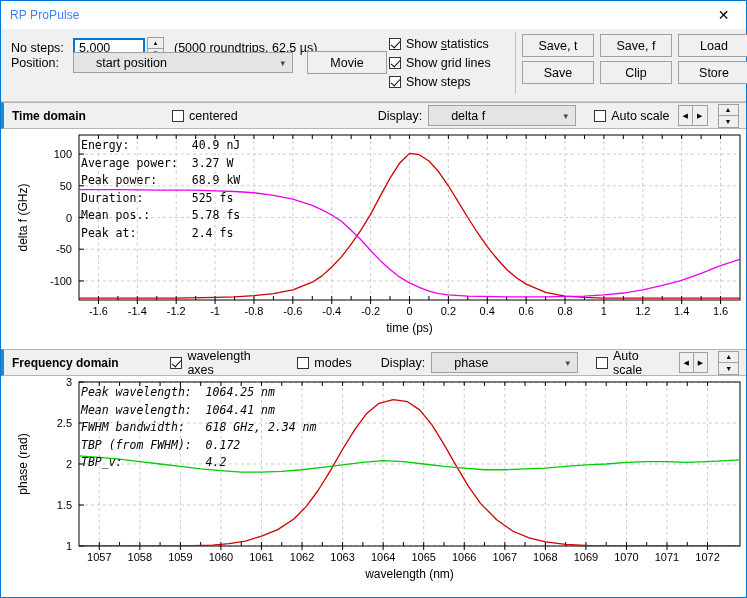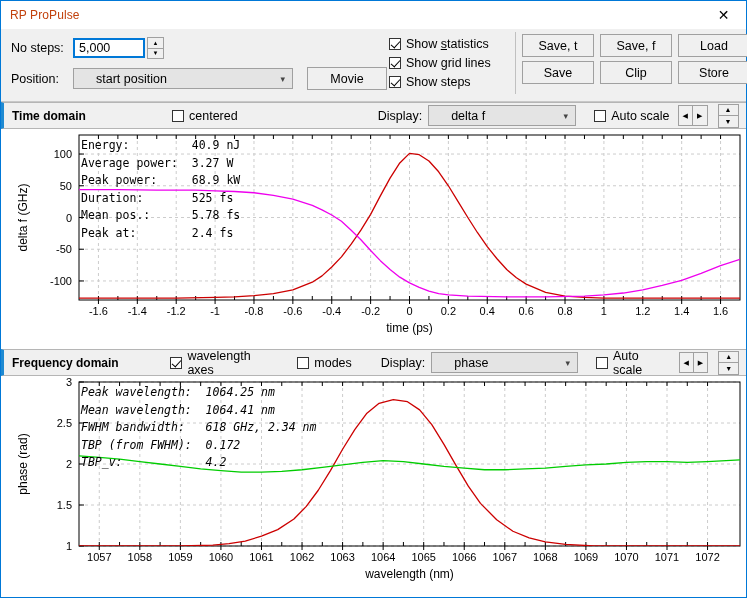--- a/index.html
+++ b/index.html
@@ -26,21 +26,21 @@
   .titlebar {
     height: 28px;
     background: #ffffff;
     display: flex;
     align-items: center;
     flex: 0 0 auto;
     position: relative;
   }
   .titlebar .title {
     font-size: 12px;
-    color: #c2410c;
+    color: #3b82f6;
     padding-left: 9px;
     letter-spacing: 0.1px;
   }
   .close-btn {
     position: absolute;
     right: 0; top: 0;
     width: 45px; height: 27px;
     display: flex; align-items: center; justify-content: center;
     font-size: 14px;
     color: #000;
@@ -50,21 +50,21 @@
 
   
   .toppanel {
     background: #f0f0f0;
     height: 72px;
     flex: 0 0 auto;
     position: relative;
     border-bottom: 1px solid #c8c8c8;
   }
   .row1 { position: absolute; left: 10px; top: 8px; display: flex; align-items: center; }
-  .row2 { position: absolute; left: 10px; top: 38px; display: flex; align-items: center; }
+  .row2 { position: absolute; left: 10px; top: 22px; display: flex; align-items: center; }
 
   .field-label { width: 62px; display: inline-block; font-size: 12.5px;}
   .txtinput {
     width: 72px; height: 20px;
     box-sizing: border-box;
     border: 2px solid #0078d7;
     background: #fff;
     font-family: "Liberation Sans", sans-serif;
     font-size: 12.5px;
     padding: 4px 4px;
@@ -245,20 +245,21 @@
 
   <div class="toppanel">
 
     <div class="row1">
       <span class="field-label">No steps:</span>
       <input class="txtinput" type="text" value="5,000" style="">
       <div class="spinner">
         <div>▲</div>
         <div>▼</div>
       </div>
+      <span class="hint">(5000 roundtrips, 62.5 µs)</span>
     </div>
 
     <div class="row2">
       <span class="field-label">Position:</span>
       <div class="combo" style="width:220px;">
         <span>start position</span>
         <span class="caret">▾</span>
       </div>
       <div class="btn" style="width:80px; margin-left:14px;">Movie</div>
     </div>

